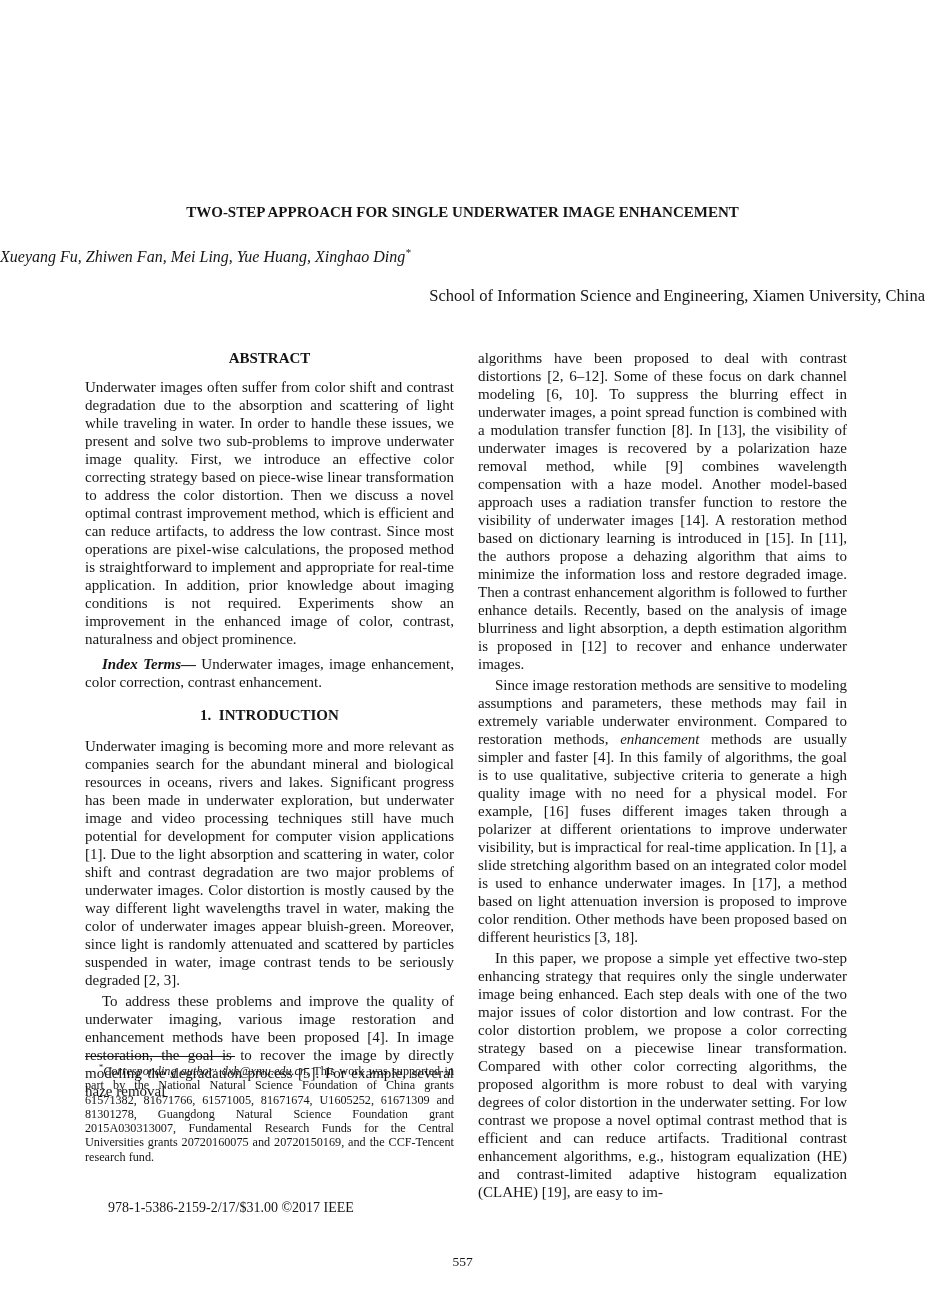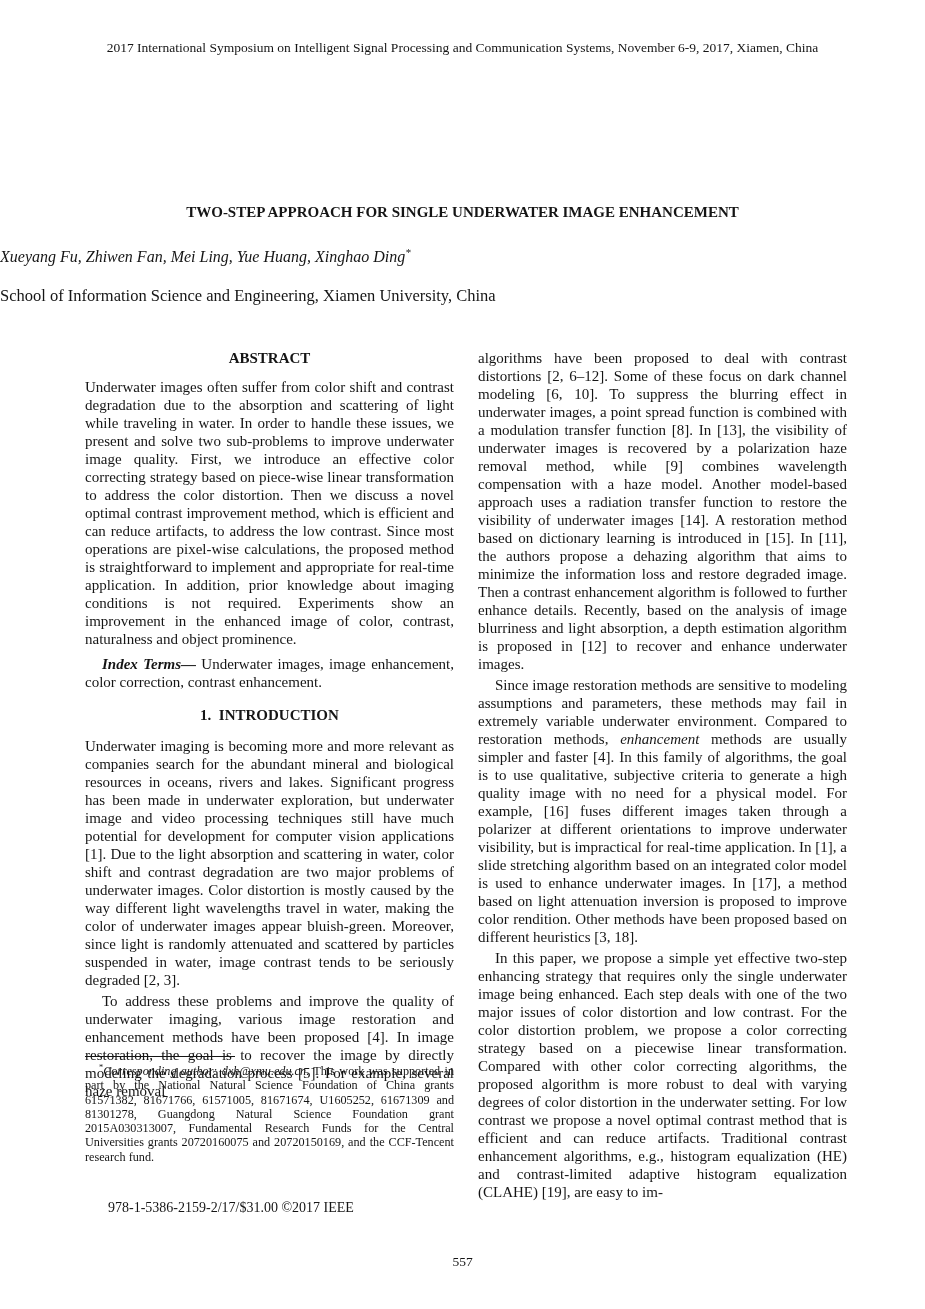--- a/index.html
+++ b/index.html
@@ -42,21 +42,21 @@
     left: 0;
     width: 100%;
     font-size: 16px;
     font-style: italic;
   }
   .affiliation {
     position: absolute;
     top: 286px;
     left: 0;
     width: 100%;
-    text-align: left;
+    text-align: right;
     font-size: 16.5px;
   }
   .col {
     position: absolute;
     top: 349px;
     width: 369px;
     font-size: 15px;
     line-height: 18px;
     text-align: justify;
   }
@@ -111,21 +111,20 @@
     width: 100%;
     text-align: center;
     font-size: 13.5px;
   }
 </style>
 </head>
 <body>
 
 <div class="page">
 
-  <div class="conf-header">2017 International Symposium on Intelligent Signal Processing and Communication Systems, November 6-9, 2017, Xiamen, China</div>
 
   <h1 class="title">TWO-STEP APPROACH FOR SINGLE UNDERWATER IMAGE ENHANCEMENT</h1>
 
   <div class="authors"><span>Xueyang Fu, Zhiwen Fan, Mei Ling, Yue Huang, Xinghao Ding</span><sup>*</sup></div>
 
   <div class="affiliation">School of Information Science and Engineering, Xiamen University, China</div>
 
   <div class="col col-left">
     <h2>ABSTRACT</h2>
     <p>Underwater images often suffer from color shift and contrast degradation due to the absorption and scattering of light while traveling in water. In order to handle these issues, we present and solve two sub-problems to improve underwater image quality. First, we introduce an effective color correcting strategy based on piece-wise linear transformation to address the color distortion. Then we discuss a novel optimal contrast improvement method, which is efficient and can reduce artifacts, to address the low contrast. Since most operations are pixel-wise calculations, the proposed method is straightforward to implement and appropriate for real-time application. In addition, prior knowledge about imaging conditions is not required. Experiments show an improvement in the enhanced image of color, contrast, naturalness and object prominence.</p>

